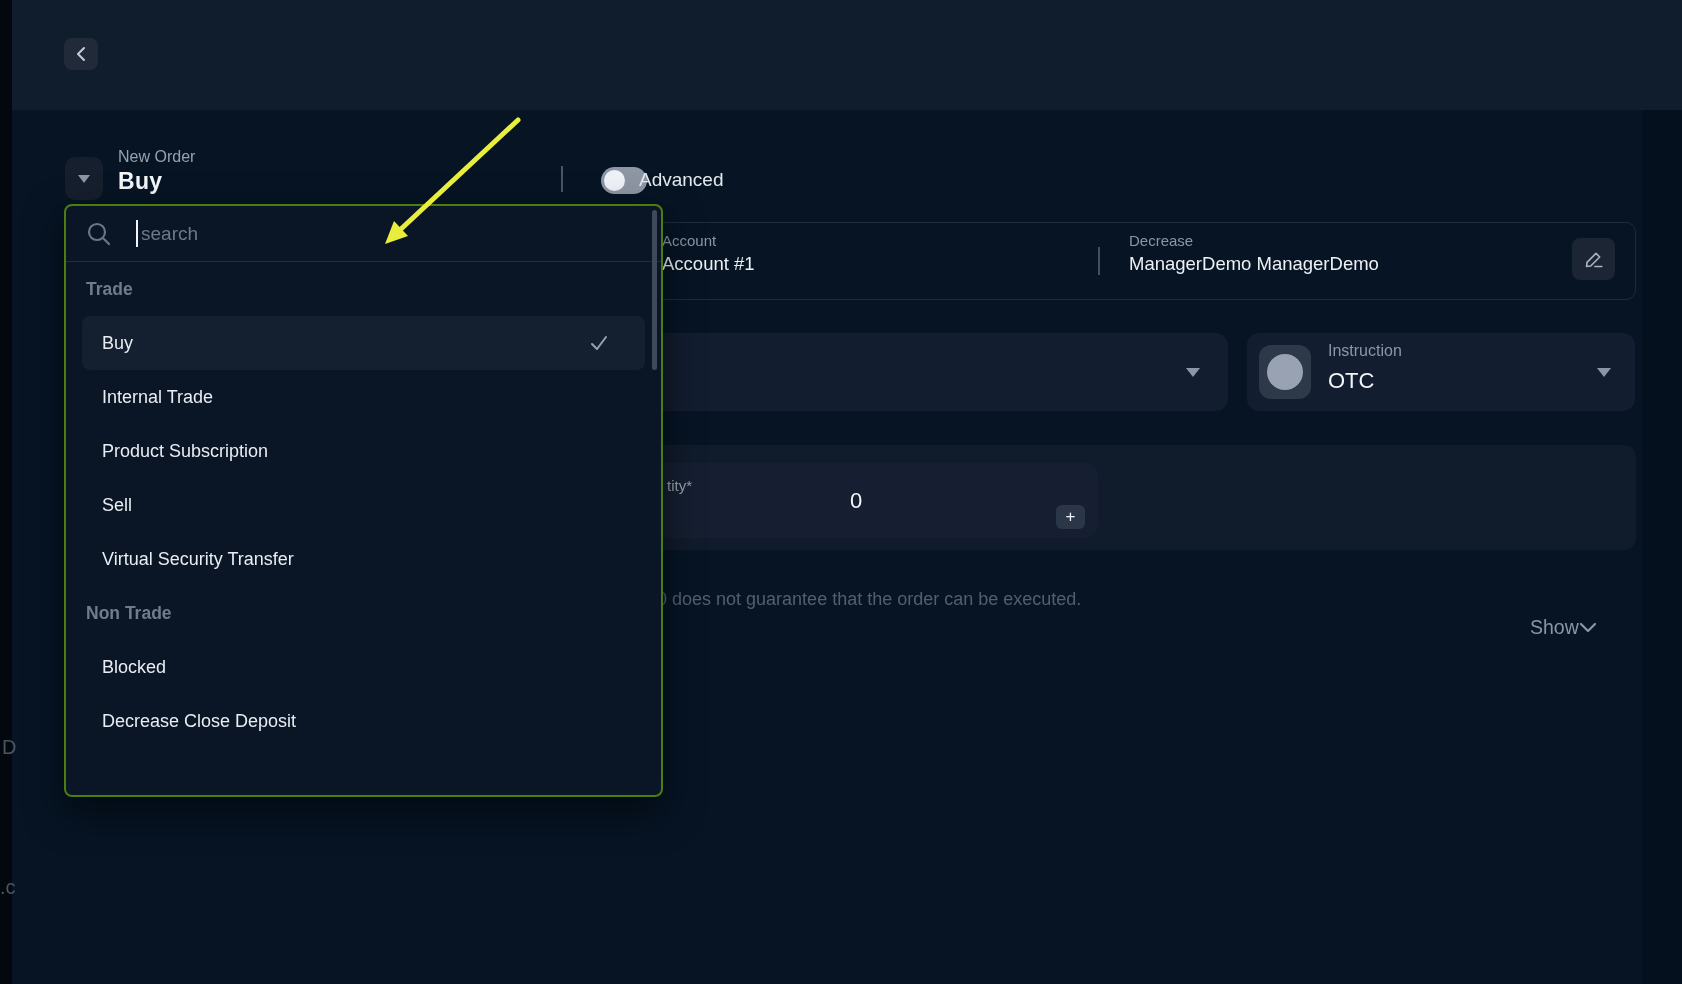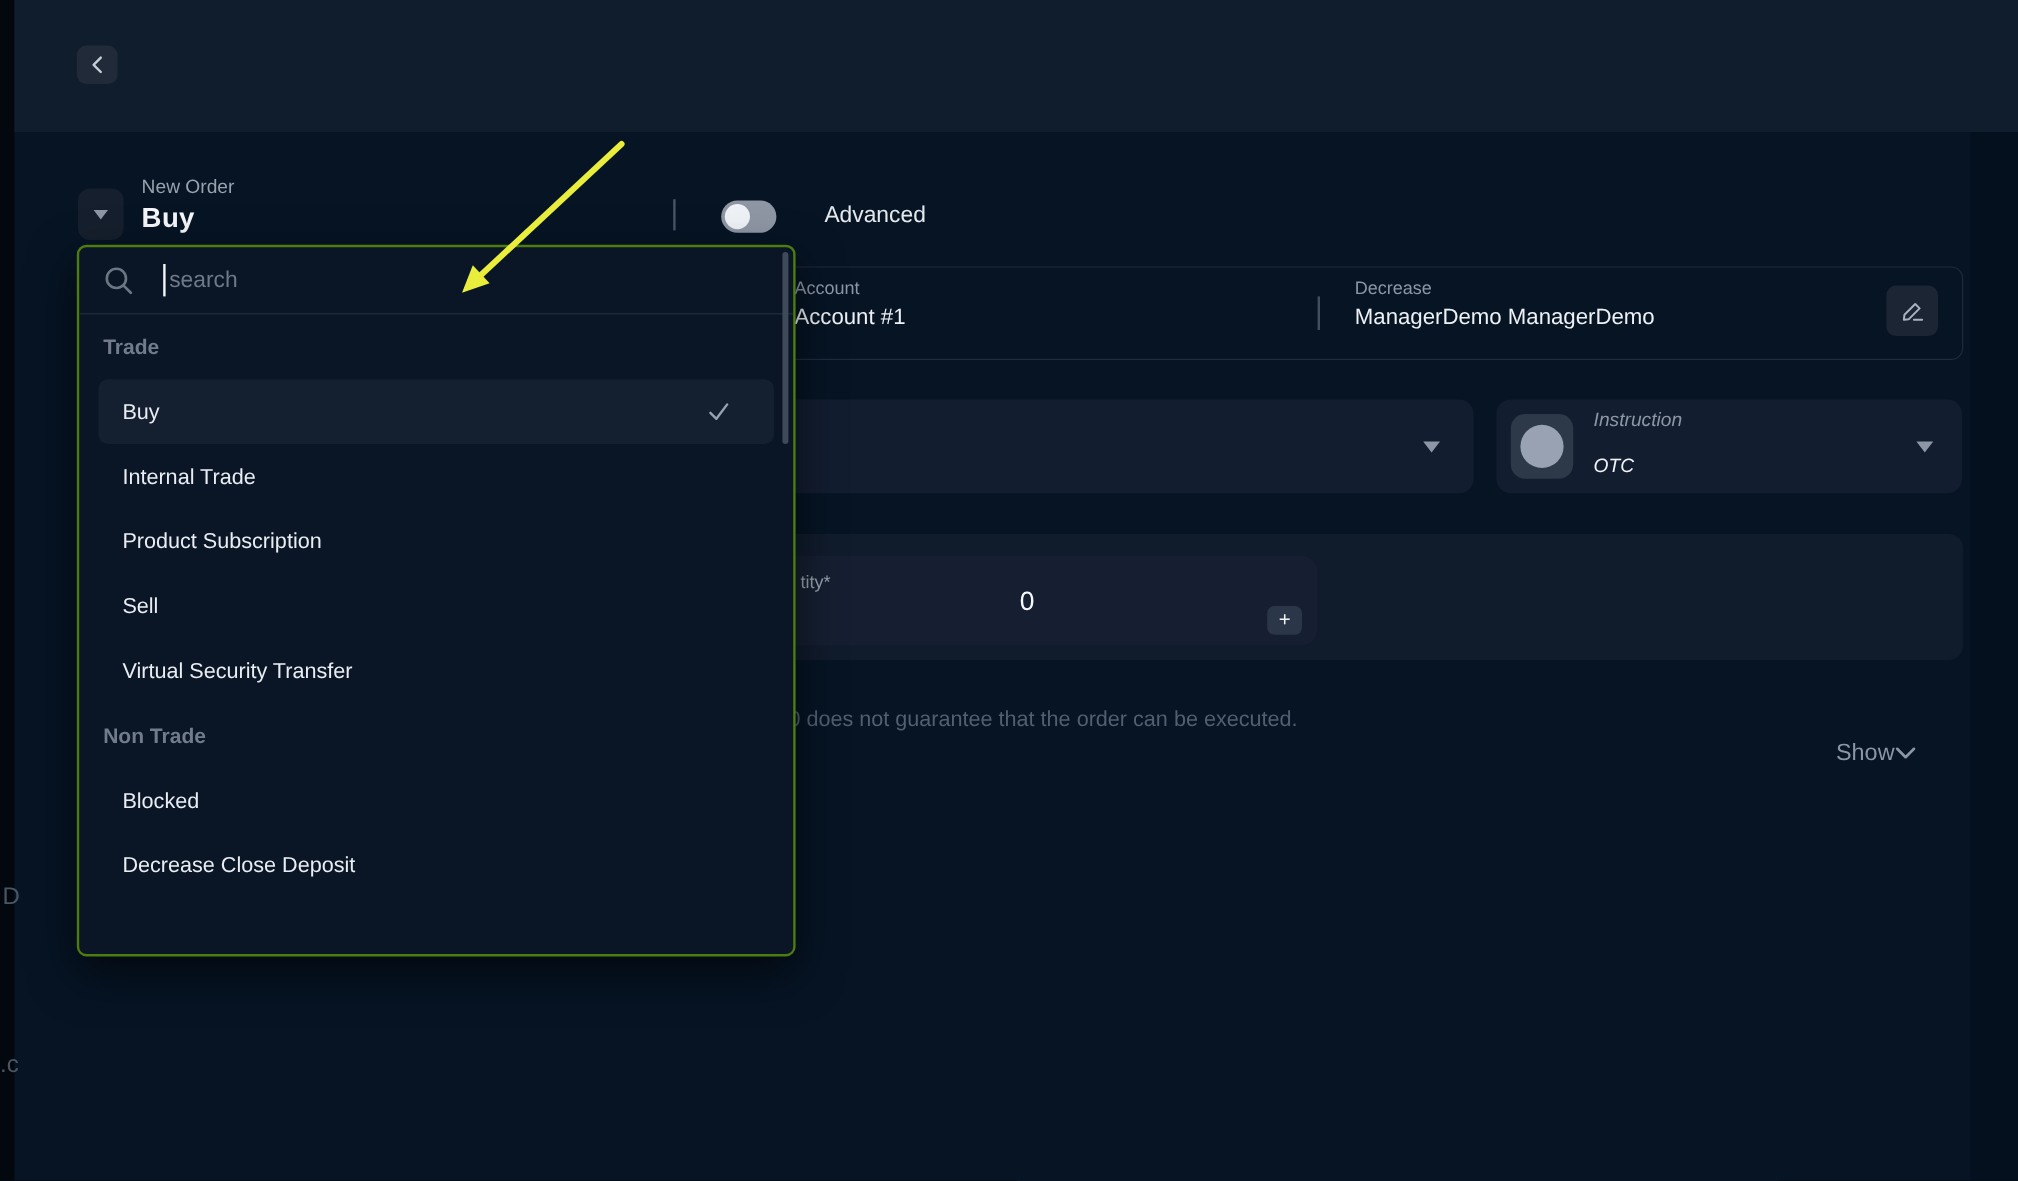--- a/index.html
+++ b/index.html
@@ -24,44 +24,44 @@
     display:flex;align-items:center;justify-content:center;z-index:2;cursor:pointer;}
 
   
   .type-caret-btn{left:65px;top:157px;width:38px;height:43px;background:#161f2d;border-radius:10px;
     display:flex;align-items:center;justify-content:center;z-index:2;cursor:pointer;}
   .eyebrow{left:118px;top:148px;font-size:16px;color:#98a1ae;z-index:2;}
   .title{left:118px;top:168px;font-size:23px;font-weight:bold;color:#f4f6f9;letter-spacing:.3px;z-index:2;}
   .hdr-divider{left:561px;top:166px;width:2px;height:26px;background:#49546: ;background:#495465;z-index:2;}
   .toggle{left:601px;top:167px;width:46px;height:27px;background:#8e96a4;border-radius:14px;z-index:2;cursor:pointer;}
   .toggle .knob{position:absolute;left:3px;top:3px;width:21px;height:21px;border-radius:50%;background:#eef1f5;}
-  .advanced-label{left:687px;top:169px;font-size:19px;color:#e4e9ee;z-index:2;}
+  .advanced-label{left:639px;top:169px;font-size:19px;color:#e4e9ee;z-index:2;}
 
   
   .account-row{left:590px;top:222px;width:1046px;height:78px;border:1px solid #1f2b3c;border-radius:10px;z-index:2;box-sizing:border-box;}
   .fld-label{font-size:15px;color:#8d96a5;}
   .fld-value{font-size:18.5px;color:#edf0f4;margin-top:4px;}
   .acct-block{position:absolute;left:71px;top:9px;}
   .mini-divider{position:absolute;left:507px;top:24px;width:2px;height:28px;background:#434e5f;}
   .init-block{position:absolute;left:538px;top:9px;}
   .edit-btn{position:absolute;right:20px;top:15px;width:43px;height:42px;background:#1b2533;border-radius:8px;
     display:flex;align-items:center;justify-content:center;cursor:pointer;}
 
   
-  .select-card{background:#121d30;border-radius:12px;z-index:2;cursor:pointer;font-style:italic;}
+  .select-card{background:#121d30;border-radius:12px;z-index:2;cursor:pointer;}
   .wide-select{left:590px;top:333px;width:638px;height:78px;}
   .wide-select .caret-down{position:absolute;right:28px;top:35px;}
   .instruction-select{left:1247px;top:333px;width:388px;height:78px;}
   .instruction-select .caret-down{position:absolute;right:24px;top:35px;}
   .avatar-box{position:absolute;left:12px;top:12px;width:52px;height:54px;background:#2d3848;border-radius:12px;
     display:flex;align-items:center;justify-content:center;}
   .avatar-circle{width:36px;height:36px;border-radius:50%;background:#99a2b2;}
   .instr-text{position:absolute;left:81px;top:9px;}
   .instr-label{font-size:16px;color:#8d96a5;}
-  .instr-value{font-size:16px;color:#f0f3f7;margin-top:20px;}
+  .instr-value{font-size:22px;color:#f0f3f7;margin-top:8px;}
 
   
   .qty-outer{left:590px;top:445px;width:1046px;height:105px;background:#101b2c;border-radius:12px;z-index:2;}
   .qty-card{position:absolute;left:24px;top:18px;width:484px;height:75px;background:#151f31;border-radius:14px;}
   .qty-label{position:absolute;left:53px;top:14px;font-size:15px;color:#98a1ae;}
   .qty-value{position:absolute;left:0;top:0;width:100%;height:100%;display:flex;align-items:center;justify-content:center;
     font-size:22px;color:#f5f7fa;}
   .plus-btn{position:absolute;right:13px;top:42px;width:29px;height:24px;background:#2b3648;border-radius:6px;
     display:flex;align-items:center;justify-content:center;font-size:17px;color:#eef1f5;cursor:pointer;}
 

